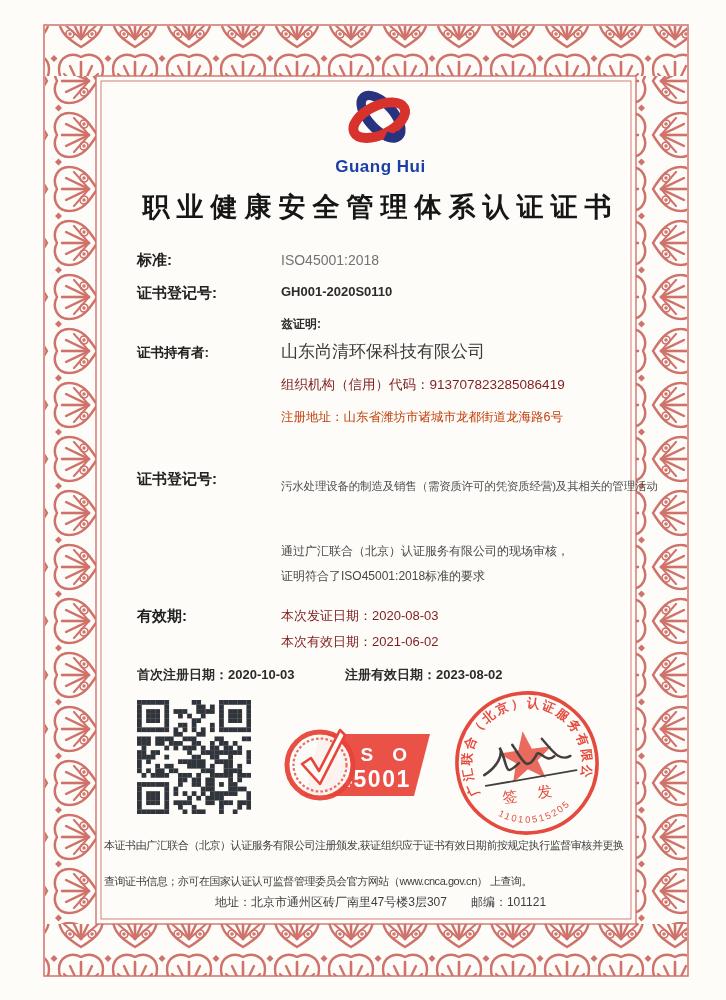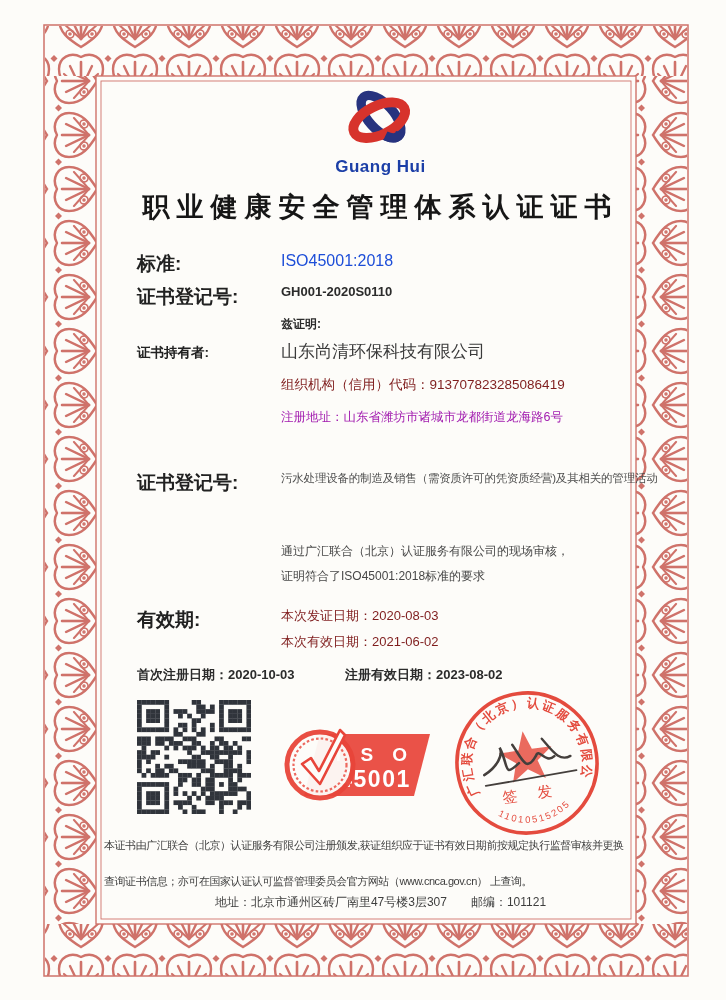--- a/index.html
+++ b/index.html
@@ -3,27 +3,27 @@
 <meta charset="utf-8">
 <style>
   html,body{margin:0;padding:0;background:#e9e6e1;}
   #page{position:relative;width:726px;height:1000px;background:#fdfcf9;overflow:hidden;
         font-family:"Liberation Sans","DejaVu Sans",sans-serif;padding-left:35px;}
   .abs{position:absolute;}
   .ctr{left:0;right:0;text-align:center;}
   #scan-edge{right:0;top:0;width:5px;height:1000px;background:#e3e0da;}
   #brand-name{top:157px;font-size:17px;font-weight:700;letter-spacing:.5px;}
   #cert-title{top:189px;font-size:27px;font-weight:700;letter-spacing:7px;color:#161616;}
-  .lbl{font-size:19px;font-weight:700;color:#212121;white-space:nowrap;}
+  .lbl{font-size:15px;font-weight:700;color:#212121;white-space:nowrap;}
   .val{font-size:13px;color:#7f1d1d;white-space:nowrap;}
-  .val-sm{font-size:16px;color:#1d4ed8;white-space:nowrap;text-align:center;}
+  .val-sm{font-size:14px;color:#737373;white-space:nowrap;text-align:center;}
   .val-b{font-size:13px;font-weight:700;color:#2b2b2b;white-space:nowrap;}
   .holder{font-size:17px;color:#3a3a3a;white-space:nowrap;}
-  .addr{font-size:12.5px;color:#a21caf;white-space:nowrap;}
-  .scope{font-size:11.5px;letter-spacing:-0.2px;color:#4f4f4f;white-space:nowrap;}
+  .addr{font-size:12.5px;color:#c2410c;white-space:nowrap;}
+  .scope{font-size:11.5px;letter-spacing:-0.2px;color:#4f4f4f;white-space:nowrap;margin-top:8px;}
   .audit{font-size:12px;color:#474747;white-space:nowrap;}
   .footer-line{font-size:11px;letter-spacing:-0.45px;color:#3e3e3e;white-space:nowrap;}
   .footer-addr{font-size:12px;color:#3e3e3e;}
 </style>
 </head>
 <body>
 
 <div id="page">
 
   <svg class="abs" style="left:0;top:0" width="726" height="1000" viewBox="0 0 726 1000">

